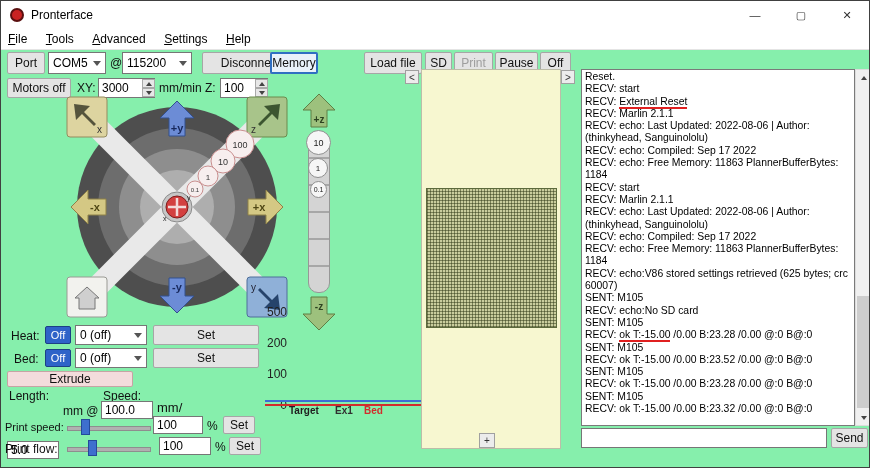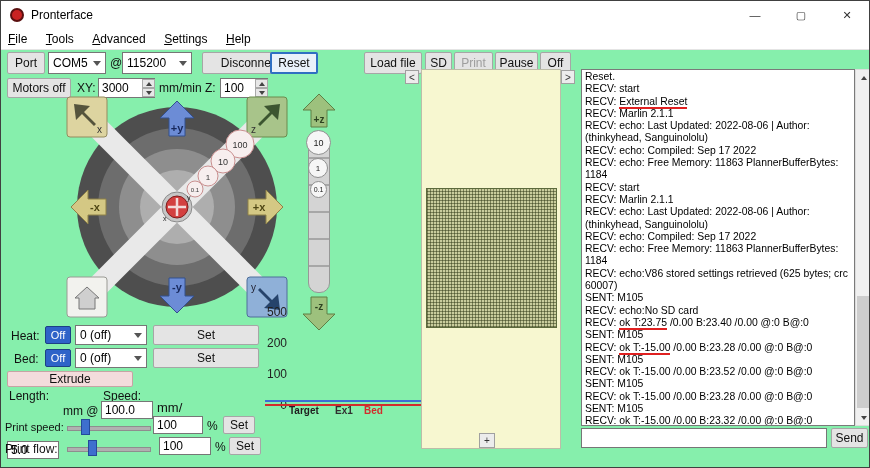--- a/index.html
+++ b/index.html
@@ -77,21 +77,21 @@
   <div class="combo" style="left:47px;top:51px;width:58px;height:22px;">
     <span>COM5</span>
       <span class="tri-down"></span>
   </div>
   <span class="lbl" style="left:109px;top:55px;">@</span>
   <div class="combo" style="left:121px;top:51px;width:70px;height:22px;">
     <span>115200</span>
       <span class="tri-down"></span>
   </div>
   <div class="btn" style="left:201px;top:51px;width:70px;height:22px;padding-left:27px;">Disconnect</div>
-  <div class="btn focused" style="left:269px;top:51px;width:48px;height:22px;">Reset</div>
+  <div class="btn focused" style="left:269px;top:51px;width:48px;height:22px;">Memory</div>
   <div class="btn" style="left:363px;top:51px;width:58px;height:22px;">Load file</div>
   <div class="btn" style="left:424px;top:51px;width:27px;height:22px;">SD</div>
   <div class="btn disabled" style="left:453px;top:51px;width:39px;height:22px;">Print</div>
   <div class="btn" style="left:494px;top:51px;width:43px;height:22px;">Pause</div>
   <div class="btn" style="left:539px;top:51px;width:31px;height:22px;">Off</div>
 
   <div class="btn" style="left:6px;top:77px;width:64px;height:20px;">Motors off</div>
   <span class="lbl" style="left:76px;top:80px;">XY:</span>
   <input class="inp" style="left: 97px; top: 77px; width: 57px; height: 20px;" readonly="" value="3000">
   <div class="spin" style="left:141px;top:78px;height:18px;">
@@ -272,21 +272,20 @@
       <div class="log-line">RECV: echo: Compiled: Sep 17 2022</div>
       <div class="log-line">RECV: echo: Free Memory: 11863  PlannerBufferBytes: 1184</div>
       <div class="log-line">RECV: start</div>
       <div class="log-line">RECV: Marlin 2.1.1</div>
       <div class="log-line">RECV: echo: Last Updated: 2022-08-06 | Author: (thinkyhead, Sanguinololu)</div>
       <div class="log-line">RECV: echo: Compiled: Sep 17 2022</div>
       <div class="log-line">RECV: echo: Free Memory: 11863  PlannerBufferBytes: 1184</div>
       <div class="log-line">RECV: echo:V86 stored settings retrieved (625 bytes; crc 60007)</div>
       <div class="log-line">SENT: M105</div>
       <div class="log-line">RECV: echo:No SD card</div>
-      <div class="log-line">RECV: <span class="redmark">ok T:23.75</span> /0.00 B:23.40 /0.00 @:0 B@:0</div>
       <div class="log-line">SENT: M105</div>
       <div class="log-line">RECV: <span class="redmark">ok T:-15.00</span> /0.00 B:23.28 /0.00 @:0 B@:0</div>
       <div class="log-line">SENT: M105</div>
       <div class="log-line">RECV: ok T:-15.00 /0.00 B:23.52 /0.00 @:0 B@:0</div>
       <div class="log-line">SENT: M105</div>
       <div class="log-line">RECV: ok T:-15.00 /0.00 B:23.28 /0.00 @:0 B@:0</div>
       <div class="log-line">SENT: M105</div>
       <div class="log-line">RECV: ok T:-15.00 /0.00 B:23.32 /0.00 @:0 B@:0</div>
     </div>
 

